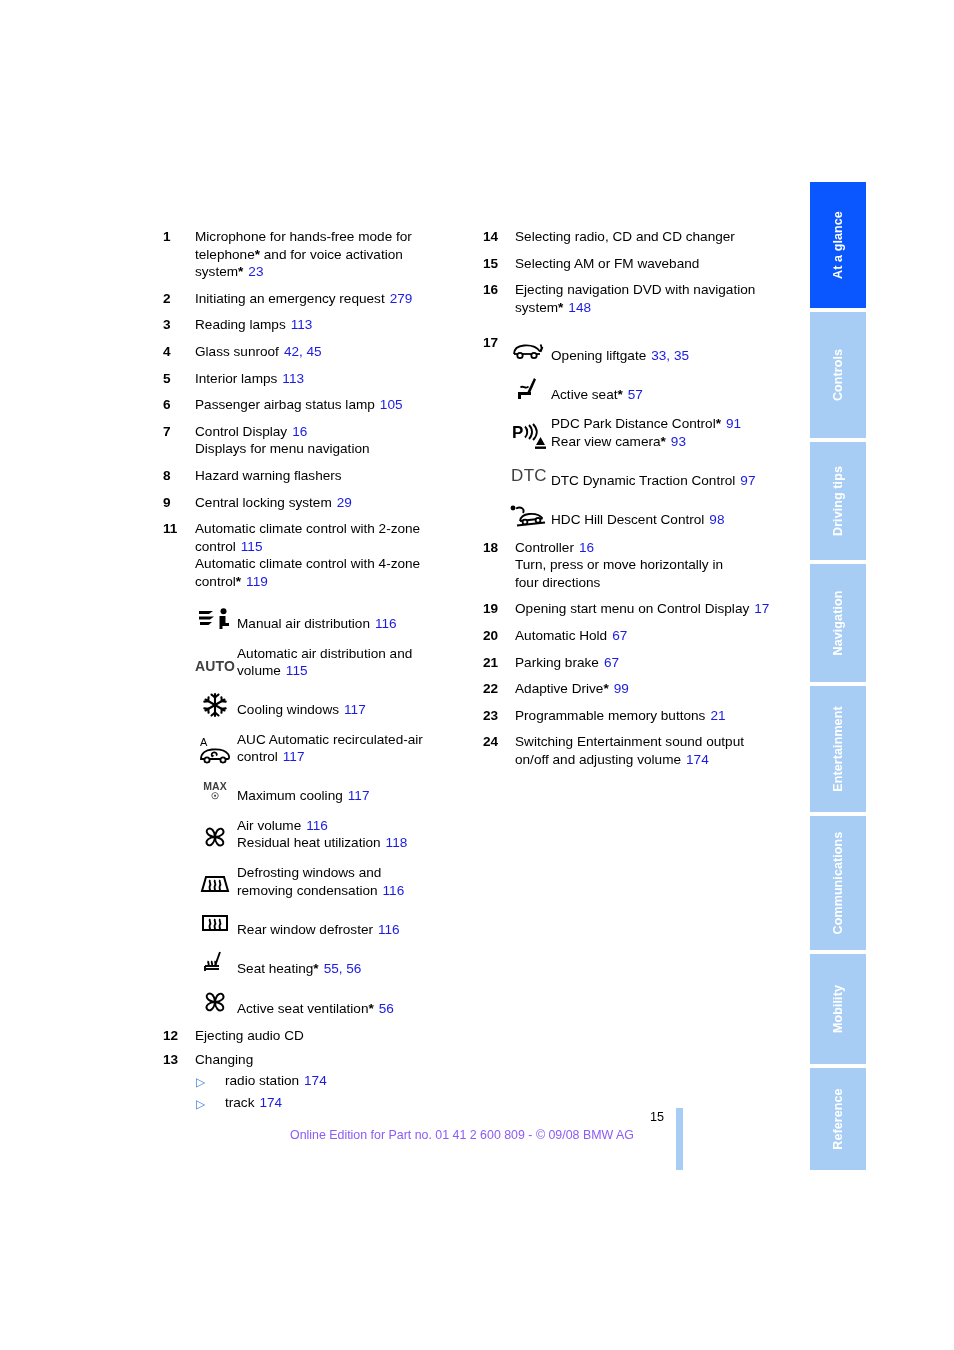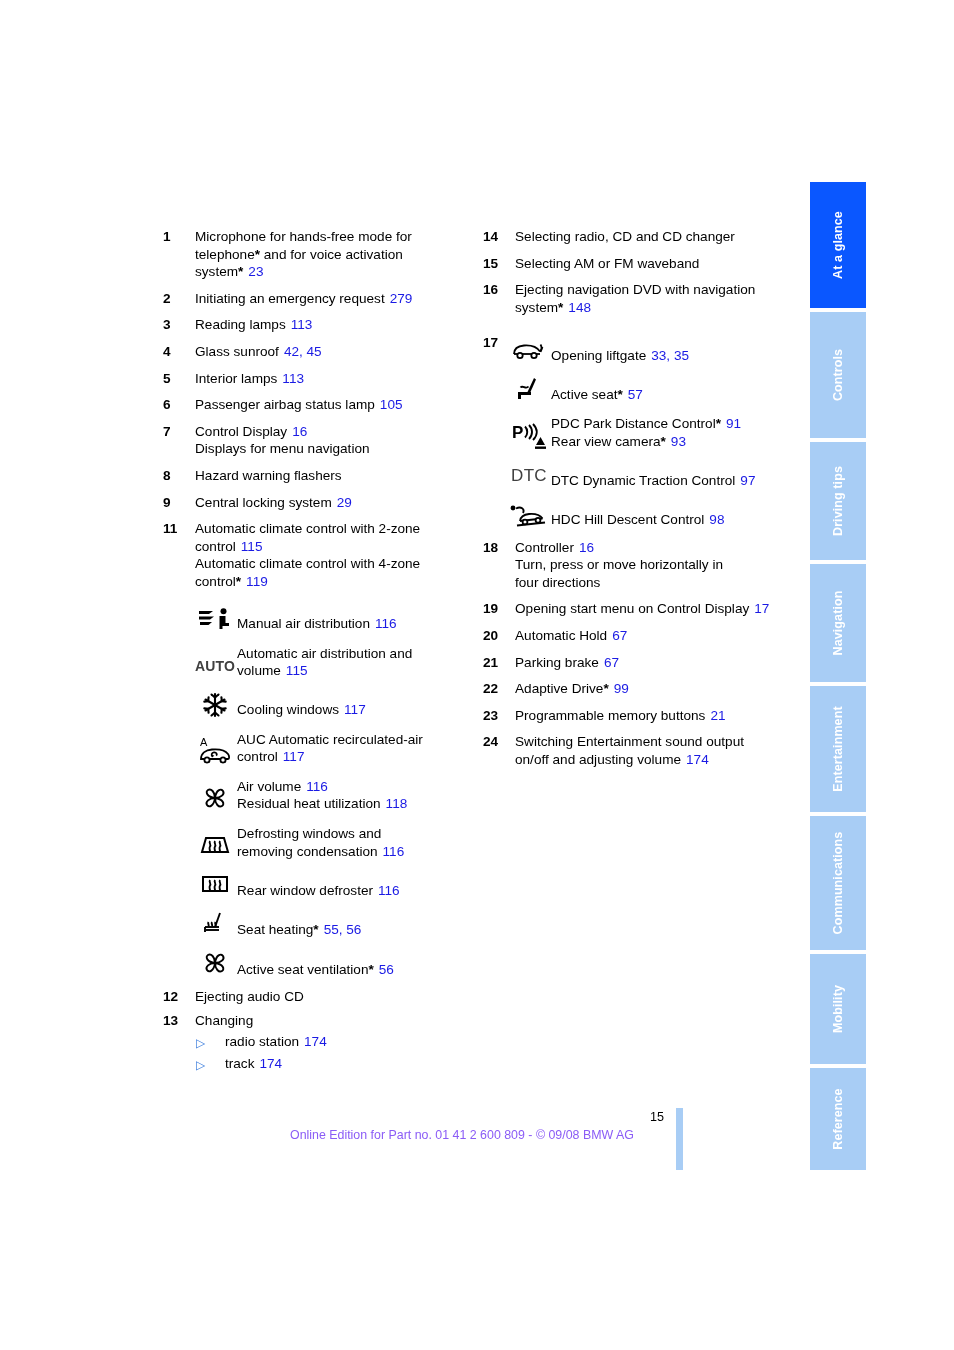--- a/index.html
+++ b/index.html
@@ -333,20 +333,31 @@
             </g>
             <path d="M14.3 21.6 L13.2 18.8 L16.3 19.6 Z" fill="#000"></path>
           </svg>
         </div>
         <div class="icon-text">
           <span class="line">AUC Automatic recirculated-air</span>
           <span class="line"><span>control</span><span class="pg">117</span></span>
         </div>
       </div>
 
+      <div class="icon-row">
+        <div class="icon-cell">
+          <span class="glyph-text glyph-max">
+            <span>MAX</span>
+            <span class="maxsun">☉</span>
+          </span>
+        </div>
+        <div class="icon-text">
+          <span class="line"><span>Maximum cooling</span><span class="pg">117</span></span>
+        </div>
+      </div>
 
       <div class="icon-row">
         <div class="icon-cell">
           <svg width="30" height="30" viewBox="0 0 30 30">
             <g fill="none" stroke="#000" stroke-width="1.9">
               <path d="M15 15 C15 9 11 5 8 7 C5 9 7 14 15 15 Z"></path>
               <path d="M15 15 C21 15 25 11 23 8 C21 5 16 7 15 15 Z"></path>
               <path d="M15 15 C15 21 19 25 22 23 C25 21 23 16 15 15 Z"></path>
               <path d="M15 15 C9 15 5 19 7 22 C9 25 14 23 15 15 Z"></path>
             </g>

